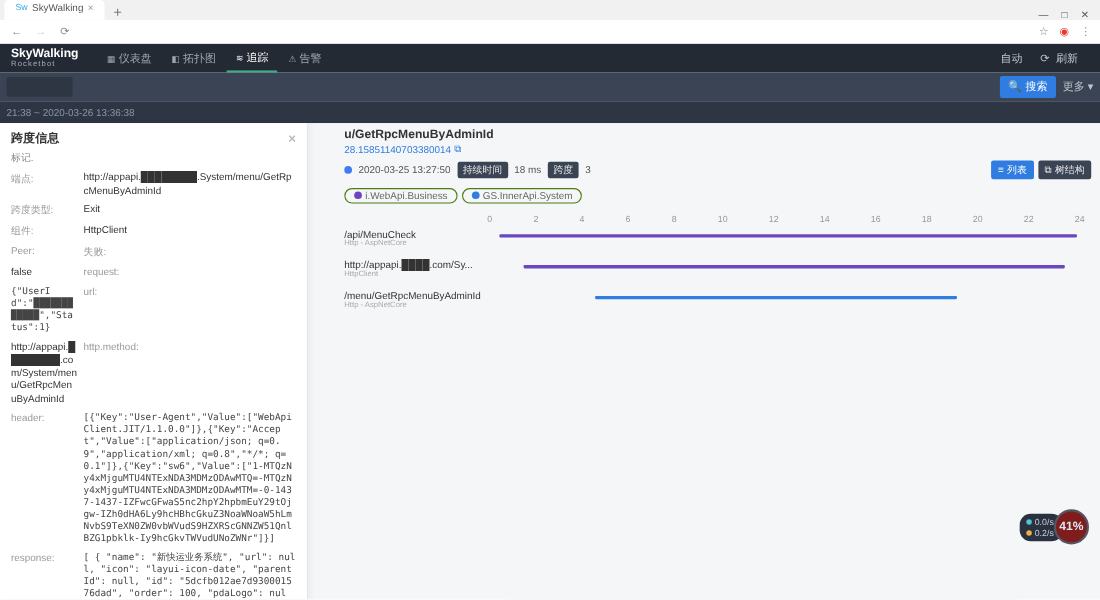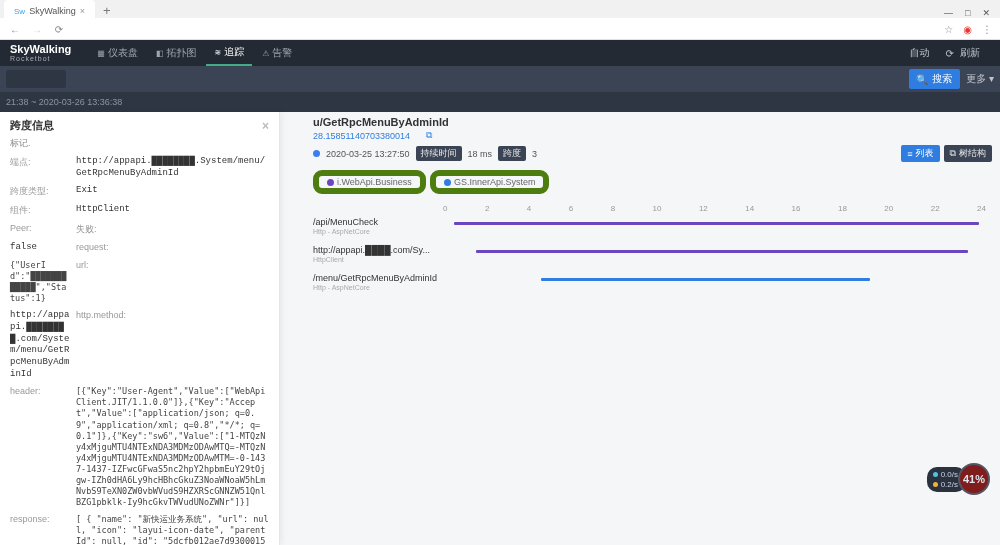--- a/index.html
+++ b/index.html
@@ -1,19 +1,19 @@
 <!DOCTYPE html>
 <html><head>
 <meta charset="utf-8">
 <style>
   * { margin:0; padding:0; box-sizing:border-box; font-family: -apple-system, BlinkMacSystemFont, "Segoe UI", Arial, sans-serif; }
   body { width:1000px; height:545px; overflow:hidden; background:#fff; font-size:11px; color:#333; }
   .browser-chrome { height:40px; background:#fff; border-bottom:1px solid #e0e0e0; width:100%; }
   .tabbar { height:18px; display:flex; align-items:flex-end; background:#f1f1f1; }
-  .tab { display:flex; align-items:flex-end; gap:4px; padding:2px 10px; background:#fff; border-top-left-radius:4px; border-top-right-radius:4px; font-size:9px; color:#555; height:18px; margin-left:4px; }
+  .tab { display:flex; align-items:flex-start; gap:4px; padding:2px 10px; background:#fff; border-top-left-radius:4px; border-top-right-radius:4px; font-size:9px; color:#555; height:18px; margin-left:4px; }
   .tab-close { color:#999; font-size:9px; cursor:pointer; }
   .plus { padding:0 8px; color:#777; font-size:13px; }
   .win-controls { margin-left:auto; display:flex; gap:12px; padding-right:10px; font-size:9px; color:#555; }
   .addrbar { height:22px; display:flex; align-items:center; gap:8px; padding:0 8px; font-size:10px; color:#555; }
   .addr-btn { width:14px; text-align:center; color:#888; }
   .addr-text { color:#555; }
   .addr-text .warn { color:#777; }
   .addr-text .obscure { filter:blur(1.2px); }
   .addr-right { margin-left:auto; display:flex; gap:10px; color:#888; }
   .star-red { color:#e33; }
@@ -35,46 +35,46 @@
   .tb-btn { background:#2f7de0; color:#fff; padding:3px 8px; border-radius:2px; font-size:10px; cursor:pointer; display:flex; align-items:center; gap:3px; }
   .tb-more { color:#c0c4cb; font-size:10px; cursor:pointer; }
 
   .subbar { height:20px; background:#2e3644; display:flex; align-items:center; padding:0 6px; font-size:9px; color:#8b93a3; white-space:nowrap; }
 
   .main { position:relative; height:433px; background:#f5f6f8; }
 
   .right-pane { position:absolute; left:280px; top:0; right:0; bottom:0; display:flex; flex-direction:column; overflow:hidden;padding-left:25px; }
   .ep-head { padding:4px 8px; }
   .ep-title { font-size:11px; font-weight:bold; color:#333; }
-  .ep-link { font-size:9px; color:#2f7de0; display:inline-flex; align-items:center; gap:16px; margin-top:2px; }
+  .ep-link { font-size:9px; color:#2f7de0; display:inline-flex; align-items:center; gap:3px; margin-top:2px; }
   .ep-meta { display:flex; align-items:center; gap:6px; font-size:9px; margin-top:4px; color:#555; flex-wrap:wrap; }
   .dot { width:7px; height:7px; border-radius:50%; background:#3f7cf0; display:inline-block; }
   .chip-dark { background:#3b4455; color:#e6e6e6; padding:1px 5px; border-radius:2px; font-size:9px; }
   .ep-actions { margin-left:auto; display:flex; gap:4px; }
   .btn-blue { background:#2f7de0; color:#fff; padding:2px 6px; border-radius:2px; font-size:9px; cursor:pointer; display:inline-flex; gap:3px; align-items:center; }
   .btn-dark { background:#3b4455; color:#e6e6e6; padding:2px 6px; border-radius:2px; font-size:9px; cursor:pointer; display:inline-flex; gap:3px; align-items:center; }
   .tags { display:flex; gap:4px; padding:4px 8px; }
-  .tag { border:6px solid #4d7c0f; border-radius:9px; padding:1px 8px; font-size:9px; color:#666; display:inline-flex; align-items:center; gap:3px; }
+  .tag { border:1px solid #4d7c0f; border-radius:9px; padding:1px 8px; font-size:9px; color:#666; display:inline-flex; align-items:center; gap:3px; }
   .tag .sw { width:7px; height:7px; border-radius:50%; display:inline-block; }
 
   .gantt { position:relative; flex:1; padding:6px 10px 6px 8px; overflow:hidden; }
   .axis { position:relative; height:14px; margin-left:130px; display:flex; justify-content:space-between; font-size:8px; color:#999; padding-right:4px; }
   .row { position:relative; height:28px; display:flex; align-items:flex-start; }
   .row .lab { width:130px; font-size:9px; color:#333; line-height:1.1; }
   .row .sub { font-size:7px; color:#aaa; }
   .row .track { position:relative; flex:1; height:100%; }
   .bar { position:absolute; top:4px; height:3px; border-radius:1px; }
 
   .panel { position:absolute; left:0; top:0; width:280px; bottom:0; background:#fff; border-right:1px solid #e6e6e6; box-shadow:2px 0 6px rgba(0,0,0,0.06); padding:6px 10px 10px; overflow:hidden; font-size:10px; color:#333; }
   .panel h3 { font-size:11px; font-weight:bold; margin-bottom:4px; display:flex; justify-content:space-between; align-items:center; }
   .panel h3 .close { color:#bbb; font-size:12px; cursor:pointer; }
   .panel .tags-lab { font-size:9px; color:#888; margin-bottom:6px; }
   .kv { display:grid; grid-template-columns:60px 1fr; column-gap:6px; row-gap:6px; }
   .kv .k { color:#999; font-size:9px; }
-  .kv .v { font-size:9px; color:#333; word-break:break-all; line-height:1.3;font-family:Liberation Mono, monospace; }
+  .kv .v { font-size:9px; color:#333; word-break:break-all; line-height:1.3; }
   .kv .v.mono { font-family:Menlo,Consolas,monospace; font-size:8.5px; color:#444; }
 
   .perf-widget { position:absolute; right:10px; bottom:50px; display:flex; align-items:center; gap:-4px; }
   .perf-pill { background:#2a3240; color:#c9d1df; border-radius:10px; padding:3px 8px 3px 6px; font-size:8px; display:flex; flex-direction:column; gap:1px; margin-right:-8px; }
   .perf-pill .line { display:flex; align-items:center; gap:3px; }
   .perf-pill .d1 { width:5px; height:5px; border-radius:50%; background:#4fc3dc; }
   .perf-pill .d2 { width:5px; height:5px; border-radius:50%; background:#f0b23e; }
   .perf-circle { width:32px; height:32px; border-radius:50%; background:#7f1d1d; color:#dfe5ef; display:flex; align-items:center; justify-content:center; font-size:11px; border:2px solid #556;font-weight:bold; }
 </style>
 </head>

